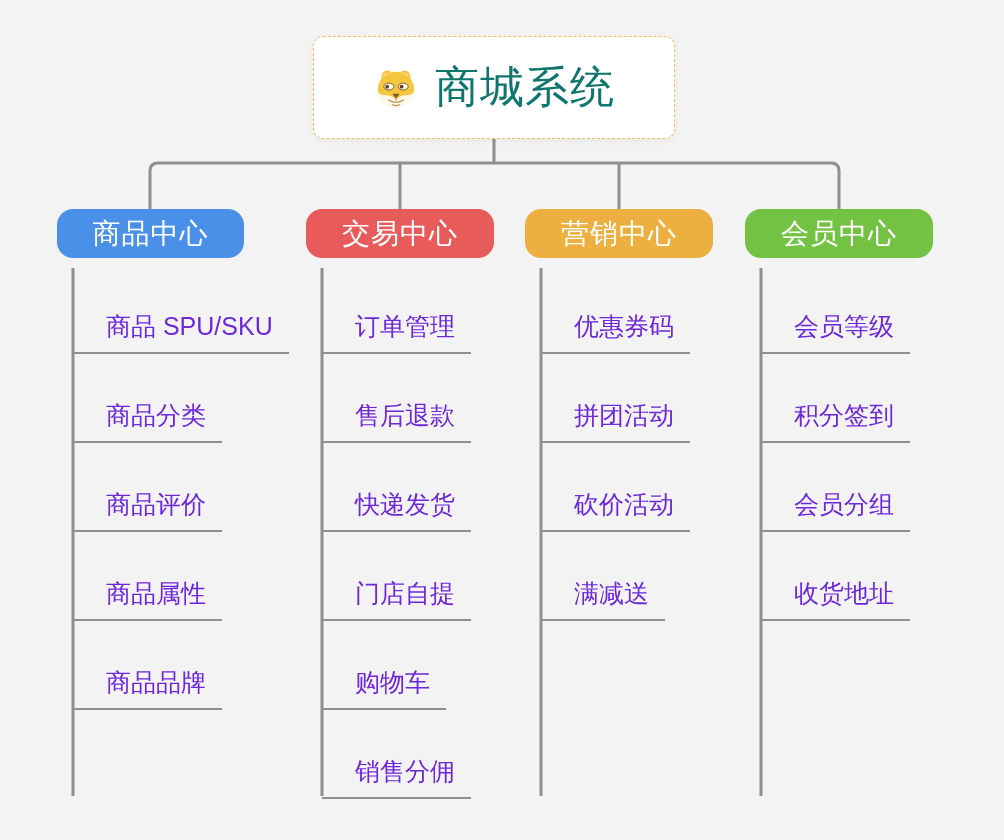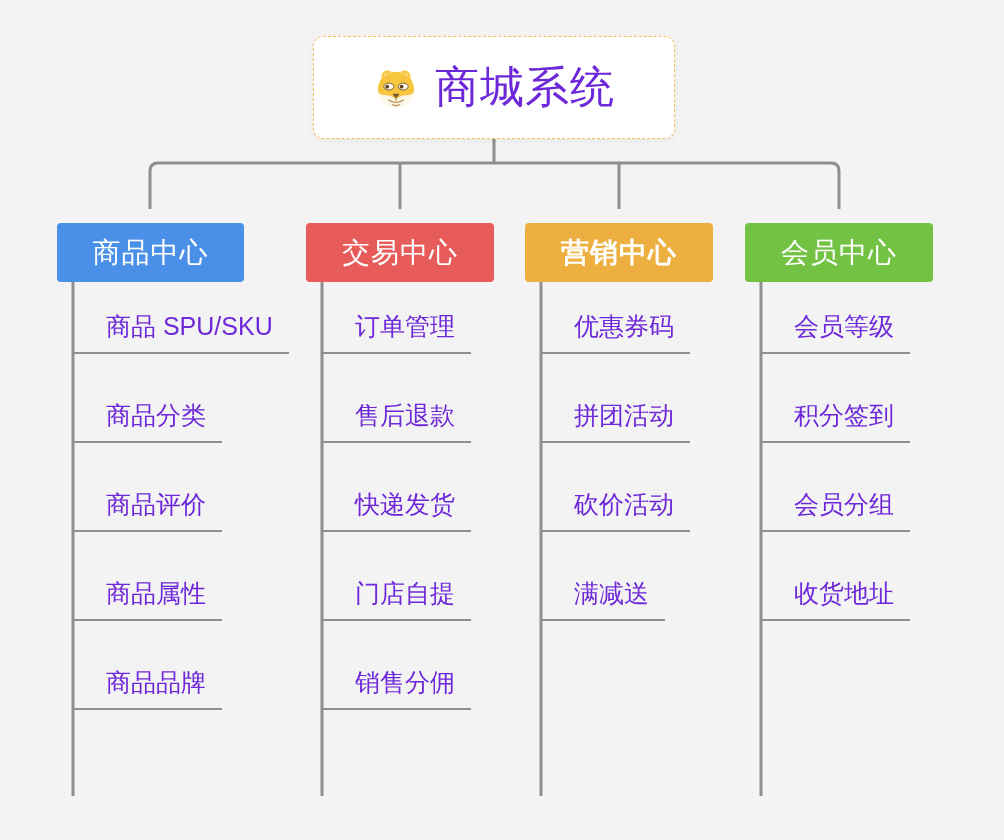--- a/index.html
+++ b/index.html
@@ -36,34 +36,34 @@
   }
   .root-title {
     font-size: 44px;
     letter-spacing: 1px;
     color: #f0a63c;
     white-space: nowrap;
   }
   .doge { width: 46px; height: 46px; flex: 0 0 auto; }
   .branch-node {
     position: absolute;
-    top: 223px;
-    height: 59px;
-    border-radius: 4px;
+    top: 209px;
+    height: 49px;
+    border-radius: 16px;
     display: flex;
     align-items: center;
     justify-content: center;
     color: #ffffff;
     font-size: 28px;
     letter-spacing: 1px;
     white-space: nowrap;
   }
   .branch-1 { left: 57px;  width: 187px; }
   .branch-2 { left: 306px; width: 188px; }
-  .branch-3 { left: 525px; width: 188px; font-weight: bold; }
+  .branch-3 { left: 525px; width: 188px; }
   .branch-4 { left: 745px; width: 188px; }
   .leaf-col {
     position: absolute;
     top: 310px;
   }
   .col-1 { left: 73px; }
   .col-2 { left: 322px; }
   .col-3 { left: 541px; }
   .col-4 { left: 761px; }
   .leaf {
@@ -106,41 +106,42 @@
       <path d="M5 26 A19 19 0 0 1 43 26 Q43 31 35 31.5 Q28 31.5 24 36 Q20 31.5 13 31.5 Q5 31 5 26 Z" fill="#f6c63f"></path>
       <ellipse cx="16.5" cy="22.5" rx="5.2" ry="3.6" fill="#fdf7ea" stroke="#7a5b2e" stroke-width="1"></ellipse>
       <circle cx="14.8" cy="22.6" r="2" fill="#5f4420"></circle>
       <ellipse cx="31.5" cy="22.5" rx="5.2" ry="3.6" fill="#fdf7ea" stroke="#7a5b2e" stroke-width="1"></ellipse>
       <circle cx="29.8" cy="22.6" r="2" fill="#5f4420"></circle>
       <path d="M21.3 30 H26.7 Q27.8 30 27 31.3 L25.1 33.6 Q24 34.8 22.9 33.6 L21 31.3 Q20.2 30 21.3 30 Z" fill="#7b5a30"></path>
       <path d="M24 34.5 V36.5" stroke="#bb9355" stroke-width="1.4" fill="none" stroke-linecap="round"></path>
       <path d="M16.5 36.5 Q24 41.5 31.5 36.5" stroke="#bb9355" stroke-width="1.5" fill="none" stroke-linecap="round"></path>
       <path d="M20.5 41.5 Q24 43.2 27.5 41.5" stroke="#bb9355" stroke-width="1.4" fill="none" stroke-linecap="round"></path>
     </svg>
-    <span class="root-title" style="color: #6d28d9;">商城系统</span>
+    <span class="root-title" style="color: #0f766e;">商城系统</span>
   </div>
 
   <div class="branch-node branch-1" style="background: rgb(74, 144, 232);">商品中心</div>
   <div class="branch-node branch-2" style="background: rgb(232, 91, 91);">交易中心</div>
   <div class="branch-node branch-3" style="background: rgb(237, 175, 63);">营销中心</div>
   <div class="branch-node branch-4" style="background: rgb(116, 194, 68);">会员中心</div>
 
   <div class="leaf-col col-1">
     <div class="leaf">商品 SPU/SKU</div>
     <div class="leaf">商品分类</div>
     <div class="leaf">商品评价</div>
     <div class="leaf">商品属性</div>
     <div class="leaf">商品品牌</div>
   </div>
 
   <div class="leaf-col col-2">
     <div class="leaf">订单管理</div>
     <div class="leaf">售后退款</div>
     <div class="leaf">快递发货</div>
     <div class="leaf">门店自提</div>
+    <div class="leaf">购物车</div>
     <div class="leaf">销售分佣</div>
   </div>
 
   <div class="leaf-col col-3">
     <div class="leaf">优惠券码</div>
     <div class="leaf">拼团活动</div>
     <div class="leaf">砍价活动</div>
     <div class="leaf">满减送</div>
   </div>
 

